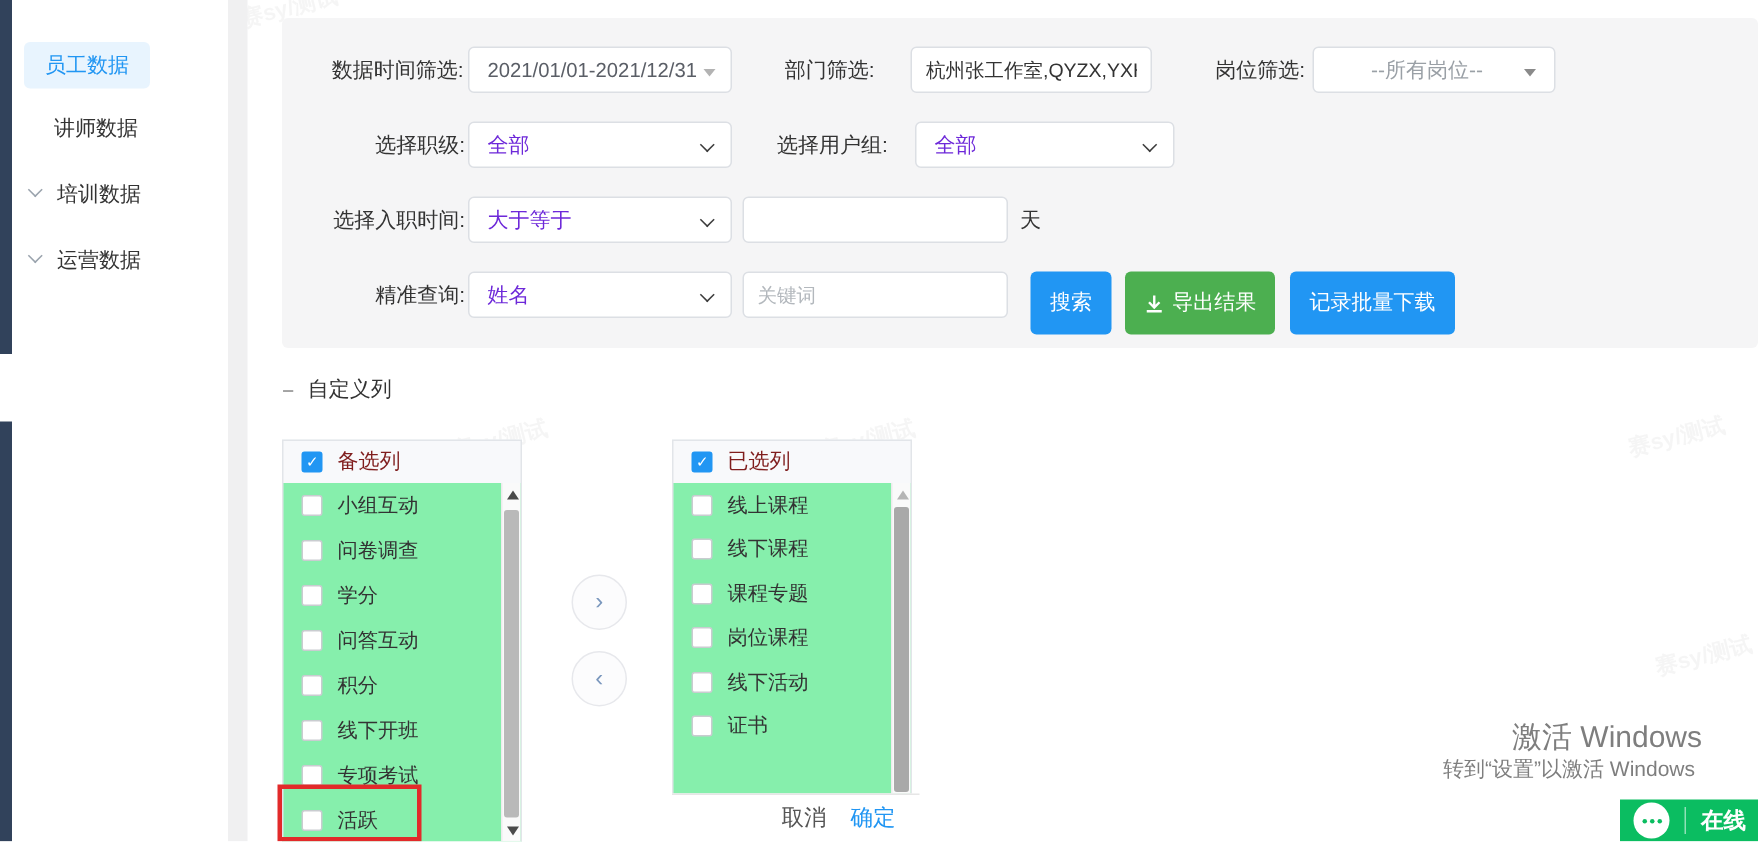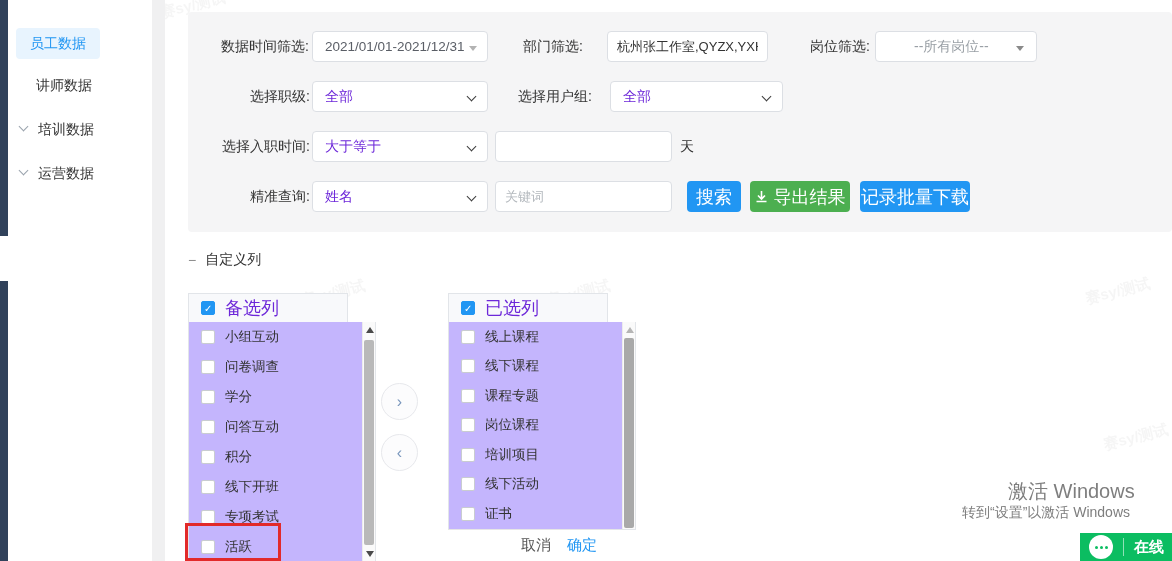--- a/index.html
+++ b/index.html
@@ -36,38 +36,38 @@
          white-space:nowrap; overflow:hidden; }
   .sel .dchev { position:absolute; right:12px; top:11px; width:7px; height:7px;
                 border-right:1.8px solid #3c3c3c; border-bottom:1.8px solid #3c3c3c; transform:rotate(45deg); }
   .tri { position:absolute; width:0; height:0; border-left:4px solid transparent; border-right:4px solid transparent; }
   .sel .tri-gray { right:10px; top:14px; border-top:5px solid #b3b3b3; }
   .sel .tri-dark { right:12px; top:14px; border-top:5px solid #8a8a8a; }
   .inp { position:absolute; height:31px; background:#fff; border:1px solid #dcdfe4; border-radius:4px;
          font-size:13px; color:#333; padding:0 9px; font-family:inherit; outline:none; }
   .inp::placeholder { color:#b3b8bd; }
   .unit { position:absolute; font-size:14px; color:#333; height:31px; line-height:31px; }
-  .btn { position:absolute; height:31px; border:none; border-radius:4px; color:#fff; font-size:18px;
+  .btn { position:absolute; height:42px; border:none; border-radius:4px; color:#fff; font-size:14px;
          display:flex; align-items:center; justify-content:center; gap:6px; cursor:pointer;
          font-family:inherit; white-space:nowrap; }
   .btn-blue { background:#2196f3; }
   .btn-green { background:#4caf50; }
 
   
   .r1 { top:19px; } .r2 { top:69px; } .r3 { top:119px; } .r4 { top:169px; }
 
   
   .section-title { position:absolute; left:188px; top:251px; display:flex; align-items:center; gap:9px;
                    font-size:14px; color:#333; }
   .minus { color:#8a8a8a; font-size:14px; line-height:14px; }
 
   .colbox-header { position:absolute; width:160px; height:30px; background:#f8f9fb;
                    border:1px solid #e2e5e9; display:flex; align-items:center; gap:10px;
-                   padding-left:12px; font-size:18px; color:#6d28d9; }
-  .colbox-list { position:absolute; width:188px; background:#c4b5fd; border:1px solid #e2e5e9; border-top:none; }
+                   padding-left:12px; font-size:14px; color:#7f1d1d; }
+  .colbox-list { position:absolute; width:160px; background:#86efac; border:1px solid #e2e5e9; border-top:none; }
   .item { display:flex; align-items:center; gap:10px; padding-left:12px; font-size:13.5px; color:#333; cursor:pointer; }
   .av .item { height:30px; }
   .sl .item { height:29.5px; }
   .cb { width:14px; height:14px; border:1px solid #c9ccd0; border-radius:2px; background:#fff; flex:none; }
   .cb.checked { background:#2196f3; border-color:#2196f3; position:relative; }
   .cb.checked::after { content:"✓"; position:absolute; left:2px; top:0px; color:#fff; font-size:10px; line-height:13px; }
 
   
   .sbar { position:absolute; top:0; right:0; width:13px; background:#fafafa; border-left:1px solid #ececec; }
   .tri-up { position:absolute; left:3px; width:0; height:0; border-left:4px solid transparent;
@@ -267,24 +267,20 @@
     <div class="item">
         <span class="cb"></span>
         <span>课程专题</span>
       </div>
     <div class="item">
         <span class="cb"></span>
         <span>岗位课程</span>
       </div>
     <div class="item">
         <span class="cb"></span>
-        <span>培训项目</span>
-      </div>
-    <div class="item">
-        <span class="cb"></span>
         <span>线下活动</span>
       </div>
     <div class="item">
         <span class="cb"></span>
         <span>证书</span>
       </div>
     <div class="sbar" style="height:100%;">
       <span class="tri-up" style="top:5px;border-bottom:6px solid #b5b5b5;"></span>
       <span class="thumb" style="top:16px;height:190px;background:#a9a9a9;"></span>
     </div>

